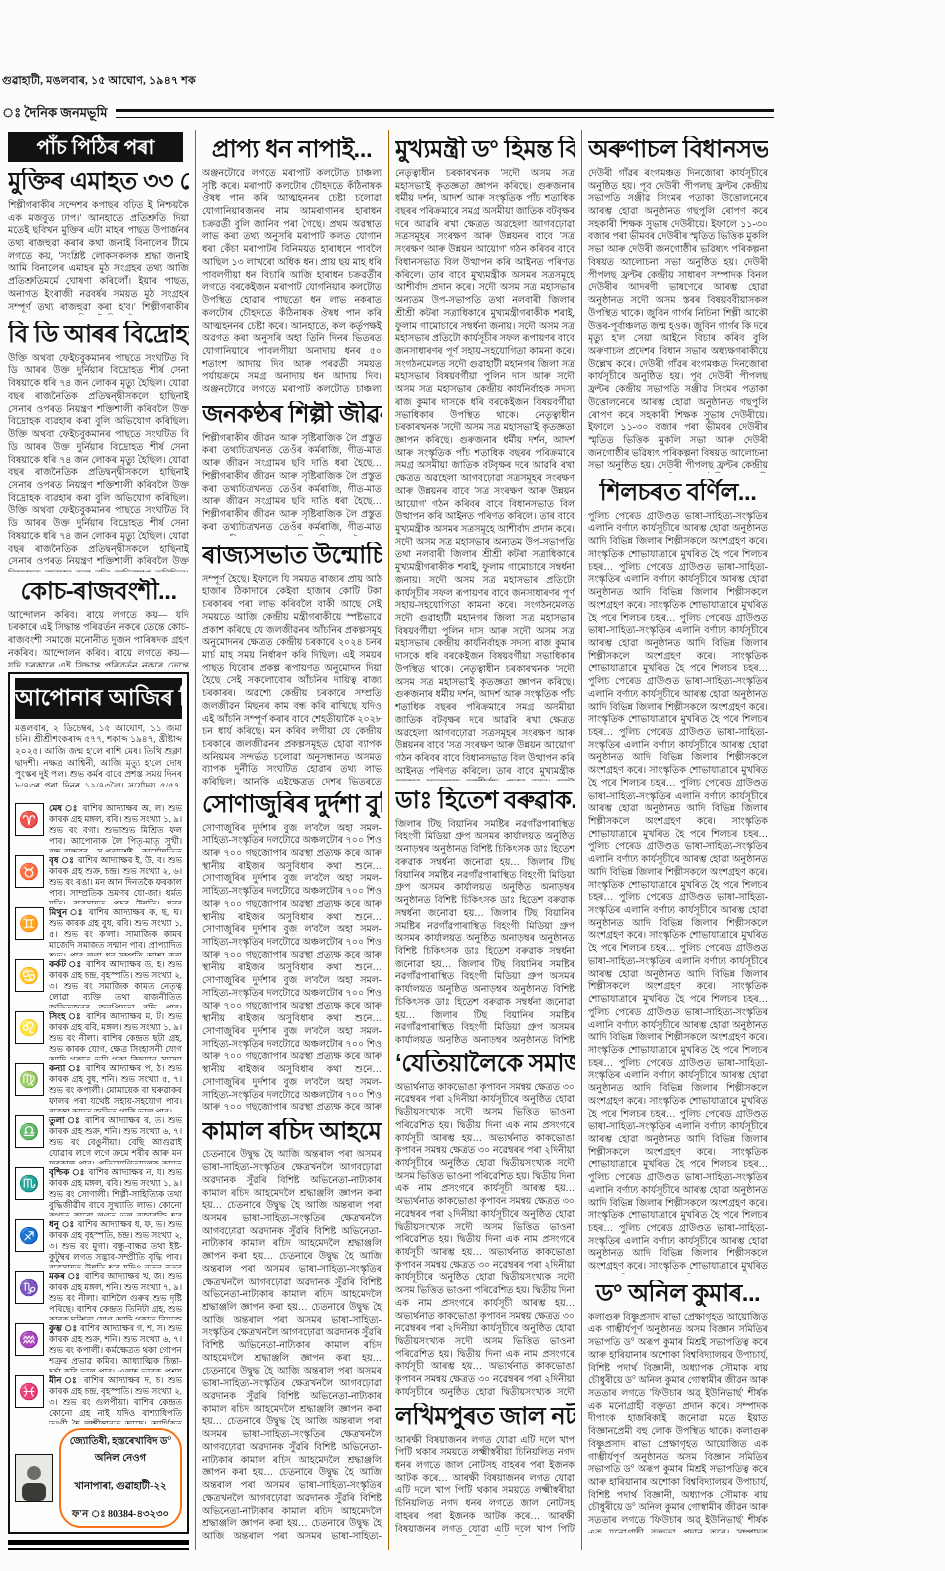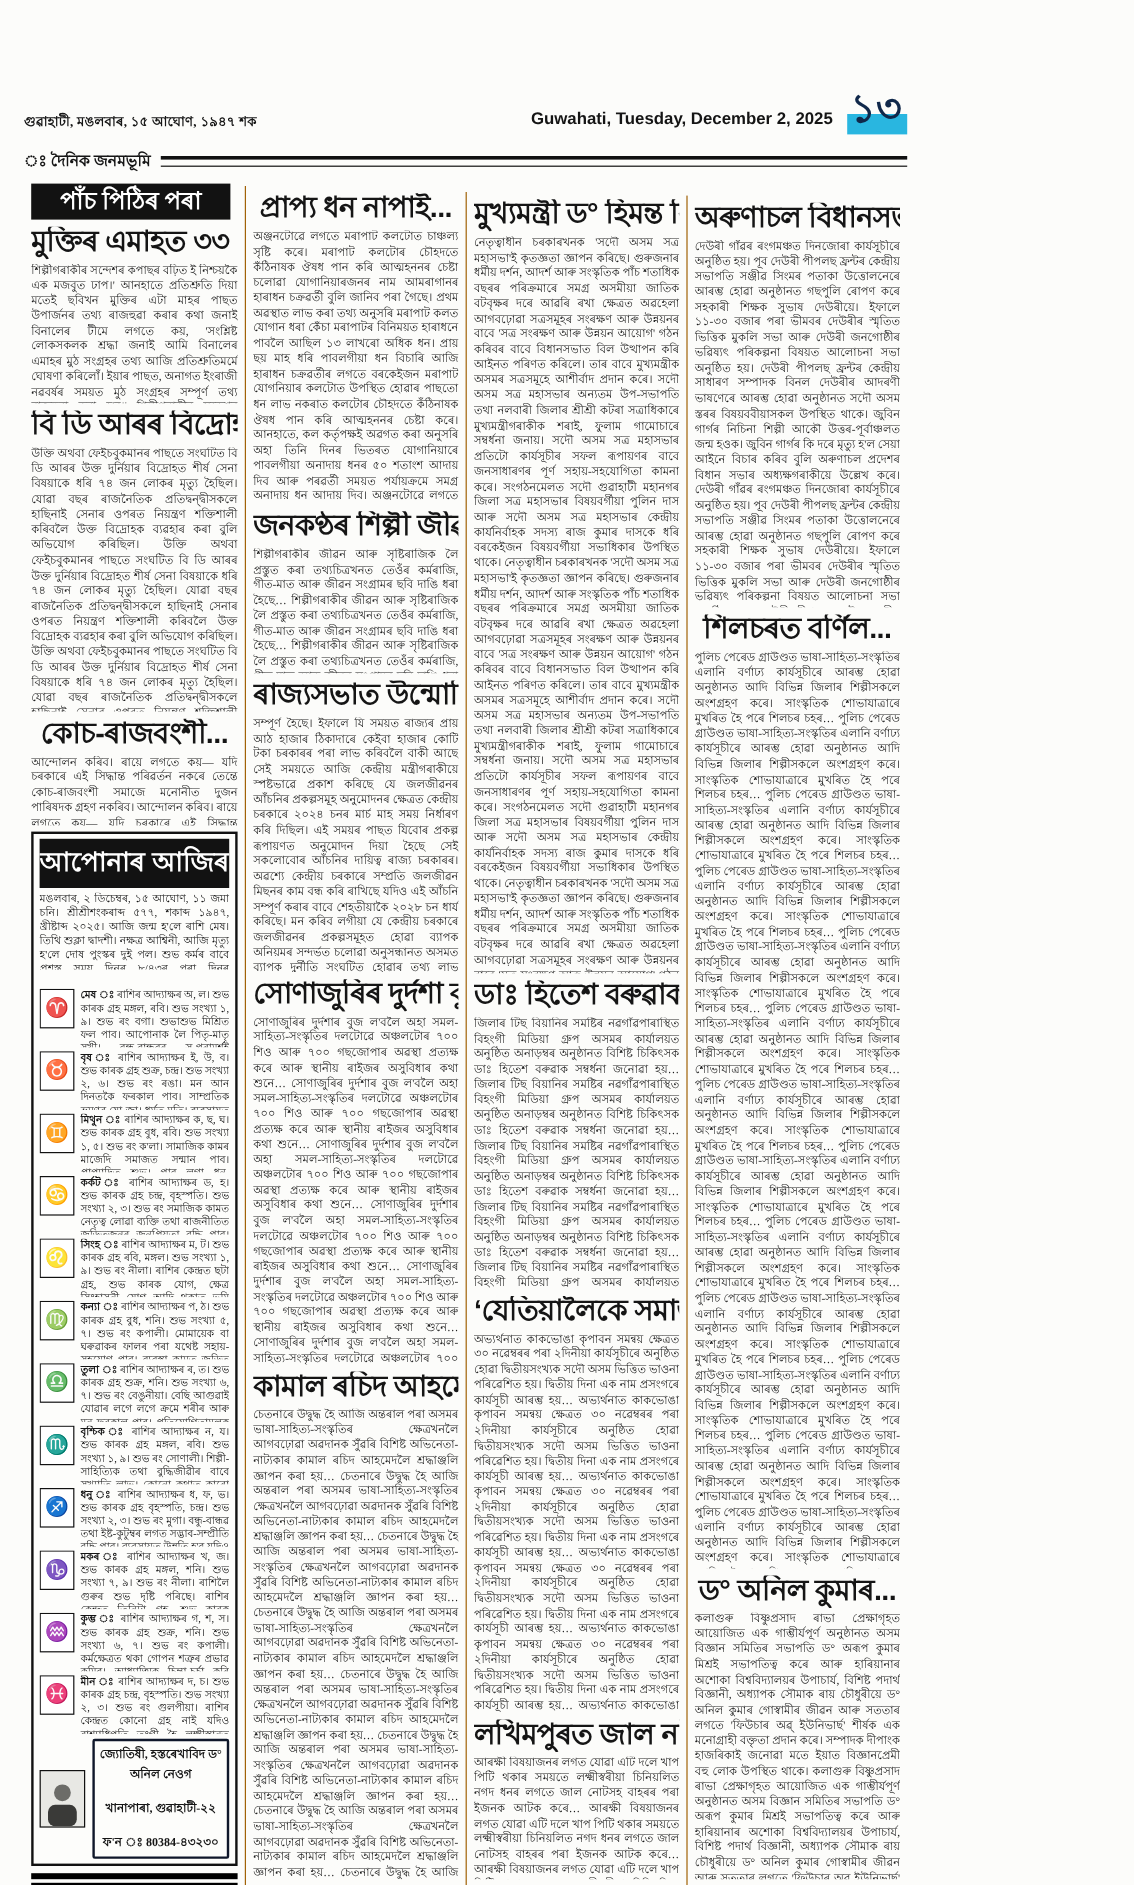--- a/index.html
+++ b/index.html
@@ -1,75 +1,68 @@
 <!DOCTYPE html>
 <html><head>
 <meta charset="utf-8">
 <style>
   html,body{margin:0;padding:0;}
   body{
     width:945px;height:1571px;background:#fcfcfa;color:#151515;
     font-family:"Liberation Serif", serif;
     -webkit-font-smoothing:antialiased;overflow:hidden;position:relative;
   }
-  .page{width:776px;height:1571px;box-sizing:border-box;padding:0 20px;position:relative;}
+  .page{width:776px;height:1571px;box-sizing:border-box;padding:0 2px;position:relative;}
 
   
   .top-row{display:flex;justify-content:space-between;align-items:flex-end;padding-top:72px;}
   .dateline-as{font-size:11px;font-weight:bold;letter-spacing:.2px;}
   .top-right{display:flex;align-items:flex-end;gap:10px;}
   .dateline-en{font-family:"Liberation Sans",sans-serif;font-size:14px;font-weight:bold;padding-bottom:6px;}
   .pageno{position:relative;width:52px;height:40px;flex:none;}
   .pageno .cyan{position:absolute;left:2px;right:0;bottom:0;height:17px;background:#29B6E0;}
   .pageno .num{position:relative;z-index:1;text-align:center;font-size:33px;line-height:40px;font-weight:bold;color:#10284a;font-family:"Liberation Serif",serif;}
   .masthead-row{display:flex;align-items:center;margin-top:12px;}
   .masthead{font-size:13px;font-weight:bold;white-space:nowrap;padding-right:8px;}
   .double-rule{flex:1;height:5px;border-top:3px solid #111;border-bottom:1px solid #111;}
 
   
-  .columns{display:flex;margin-top:6px;align-items:flex-end;}
+  .columns{display:flex;margin-top:6px;}
   .col{width:25%;box-sizing:border-box;padding:0 6px;}
   .col + .col{border-left:1px solid #a16207;}
 
   .banner{background:#121212;color:#fff;text-align:center;font-weight:bold;
     font-size:20px;line-height:1.4;padding:1px 0;margin:2px 6px 4px 0;}
   .article{margin-bottom:5px;}
   .headline{font-weight:bold;text-align:center;font-size:24px;line-height:1.12;
     letter-spacing:-.5px;margin:6px 0 4px;font-family:"Liberation Sans",sans-serif;white-space:nowrap;overflow:hidden;}
   .body{font-size:9.5px;line-height:1.34;text-align:justify;overflow:hidden;color:#1c1c1c;word-break:break-word;}
 
   
   .horo{border:2px solid #111;padding:4px 5px;margin-top:4px;background:#fdfdfb;}
   .horo-banner{background:#121212;color:#fff;text-align:center;font-weight:bold;font-size:22px;padding:2px 0;margin-bottom:4px;font-family:"Liberation Sans",sans-serif;white-space:nowrap;overflow:hidden;}
   .horo-intro{font-size:9px;line-height:1.3;text-align:justify;height:64px;overflow:hidden;margin-bottom:16px;}
   .sign-row{display:flex;gap:5px;margin-bottom:3px;height:49px;overflow:hidden;}
   .sign-icon{width:27px;height:31px;border:1px solid #111;flex:none;display:flex;align-items:center;justify-content:center;font-size:16px;background:#fff;}
   .sign-text{font-size:8.7px;line-height:1.28;text-align:justify;overflow:hidden;}
   .sign-name{font-weight:bold;}
   .contact{display:flex;gap:6px;align-items:center;margin-top:4px;}
   .photo{width:36px;height:46px;border:1px solid #111;background:#e8e8e4;flex:none;display:flex;align-items:flex-end;justify-content:center;overflow:hidden;}
-  .contact-box{flex:1;border:2px solid #0f172a;border-radius:2px;text-align:center;padding:3px 4px;}
+  .contact-box{flex:1;border:2px solid #f97316;border-radius:22px;text-align:center;padding:3px 4px;}
   .contact-box .l1{font-size:10px;font-weight:bold;}
   .contact-box .l2,.contact-box .l3{font-size:10px;font-weight:bold;margin-top:11px;}
   .bottom-bar{margin-top:6px;border-top:5px solid #000;border-bottom:2px solid #000;height:3px;}
 </style>
 </head>
 <body>
 
 <div class="page">
 
   <div class="top-row">
     <div class="dateline-as">গুৱাহাটী, মঙলবাৰ, ১৫ আঘোণ, ১৯৪৭ শক</div>
-    <div class="top-right">
-      <div class="dateline-en">Guwahati, Tuesday, December 2, 2025</div>
-      <div class="pageno">
-        <div class="cyan"></div>
-        <div class="num">১৩</div>
-      </div>
-    </div>
   </div>
   <div class="masthead-row">
     <div class="masthead">ঃ দৈনিক জনমভূমি</div>
     <div class="double-rule"></div>
   </div>
 
   <div class="columns">
 
     <div class="col">
       <div class="banner">পাঁচ পিঠিৰ পৰা</div>

